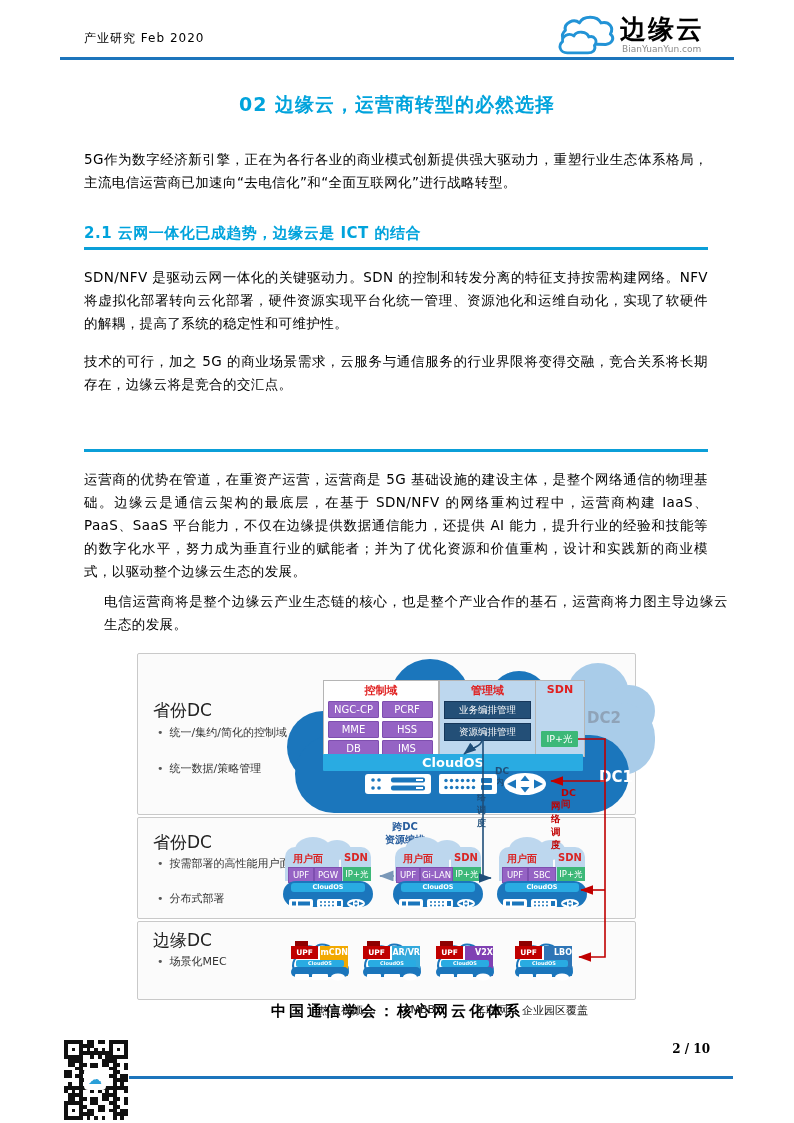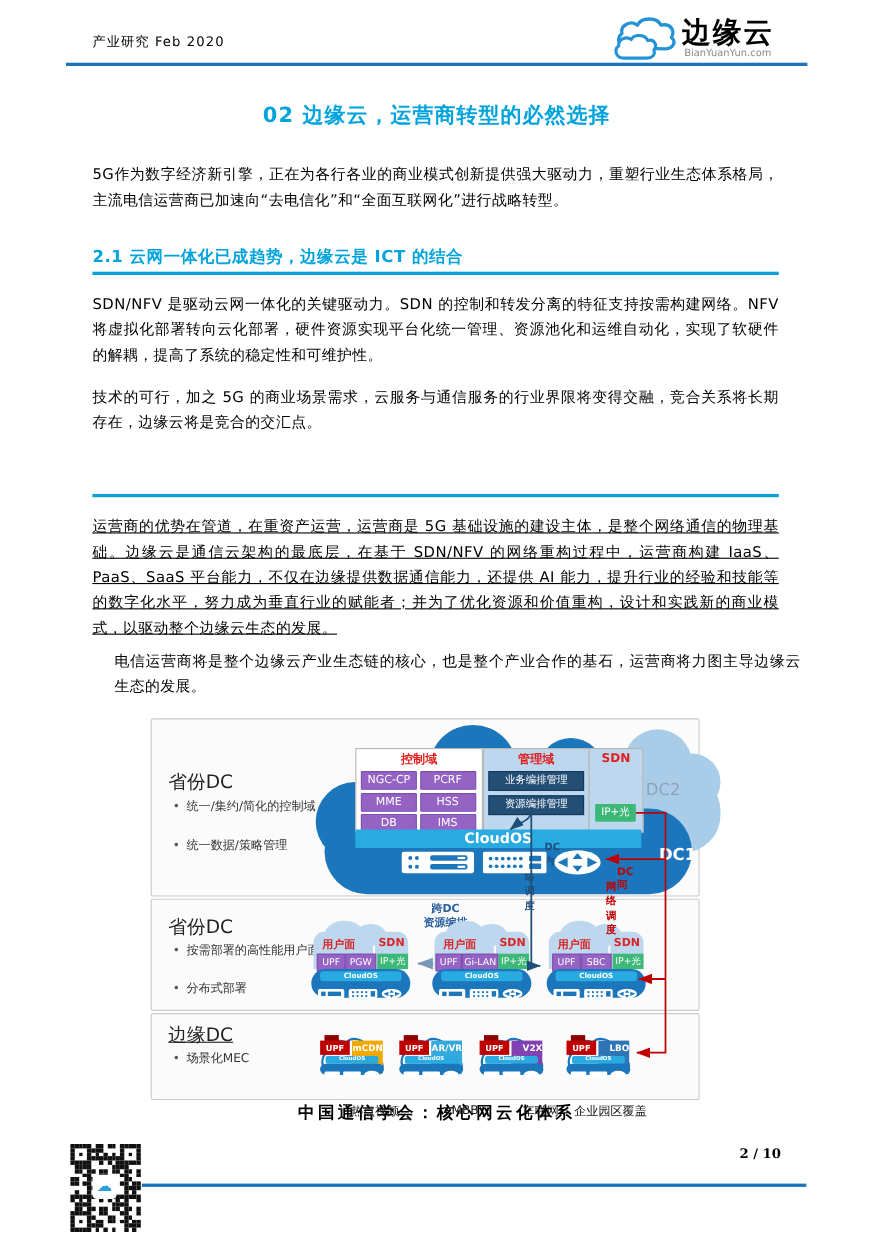--- a/index.html
+++ b/index.html
@@ -16,35 +16,35 @@
   .logo-domain{position:absolute;left:66px;top:32px;font-size:9px;color:#8a8a8a;}
 
   
   .doc-title{left:0;top:92px;width:794px;text-align:center;font-size:19px;font-weight:bold;color:#00A3DC;letter-spacing:1px;}
   .para{left:84px;width:624px;font-size:13.5px;line-height:23px;text-align:justify;letter-spacing:0.4px;}
   .p-intro{top:148px;}
   .h2{left:84px;width:624px;font-size:15px;font-weight:bold;color:#00A3DC;letter-spacing:0.5px;}
   .h21{top:224px;} .h21-rule{left:84px;top:247px;width:624px;height:3px;background:#0B9FD8;}
   .p21a{top:266px;} .p21b{top:350px;}
   .h22{top:426px;} .h22-rule{left:84px;top:449px;width:624px;height:3px;background:#0B9FD8;}
-  .p22a{top:468px;text-decoration:underline;} .p22b{top:590px;margin-left:20px;}
+  .p22a{top:468px;} .p22b{top:590px;margin-left:20px;}
 
   
   .figure{left:137px;top:653px;width:500px;height:346px;}
   .panel{position:absolute;left:0;width:497px;background:#FBFBFB;border:1px solid #C9C9C9;border-radius:2px;}
   .panel1{top:0;height:160px;} .panel2{top:164px;height:100px;} .panel3{top:268px;height:77px;}
   .dc-label{position:absolute;font-size:17px;color:#222;text-align:center;}
   .bullet{position:absolute;font-size:11px;line-height:15px;color:#333;}
   .bullet:before{content:"•";margin-right:6px;color:#555;}
 
   
   .dc2-c{position:absolute;background:#A9CCE9;border-radius:50%;z-index:1;}
   .dc1-c{position:absolute;background:#1B76BC;border-radius:50%;z-index:2;}
   .dc1-body{position:absolute;left:158px;top:82px;width:334px;height:78px;background:#1B76BC;border-radius:40px;z-index:2;}
-  .dc2-label{position:absolute;left:450px;top:56px;font-size:15px;font-weight:normal;color:#8FA3B8;z-index:3;}
+  .dc2-label{position:absolute;left:450px;top:56px;font-size:15px;font-weight:bold;color:#8FA3B8;z-index:3;}
   .dc1-label{position:absolute;left:462px;top:115px;font-size:15px;font-weight:bold;color:#fff;z-index:3;}
 
   .dom-panel{position:absolute;top:27px;height:75px;z-index:3;border:1px solid #B5B5B5;}
   .dom-ctrl{left:186px;width:114px;background:#fff;}
   .dom-mgmt{left:302px;width:95px;background:#BDD7EE;}
   .dom-sdn{left:398px;width:48px;background:#BDD7EE;}
   .dom-title{position:absolute;left:0;top:2px;width:100%;text-align:center;font-size:11px;font-weight:bold;color:#E02020;}
   .ctrl-grid{position:absolute;left:4px;top:20px;width:106px;display:grid;grid-template-columns:51px 51px;gap:2.5px;}
   .pbox{height:15px;background:#9563C4;border:1px solid #7E4FAF;color:#fff;font-size:10px;line-height:15px;text-align:center;border-radius:1px;}
   .nbox{position:absolute;left:4px;width:85px;height:16px;background:#234F77;border:1px solid #16375A;color:#fff;font-size:9.5px;line-height:16px;text-align:center;}
@@ -340,21 +340,21 @@
                 <path d="M59.5,4.5 L64,2.5 V6.5 Z"></path>
                 <path d="M74.5,4.5 L70,2.5 V6.5 Z"></path>
                 <path d="M67,1 L69,3.5 H65 Z"></path>
                 <path d="M67,8 L65,5.5 H69 Z"></path>
               </g>
             </svg>
         </span>
       </div>
     </div>
 
-    <div class="dc-label" style="left:16px;top:276px;text-decoration:underline;">边缘DC</div>
+    <div class="dc-label" style="left:16px;top:276px;">边缘DC</div>
     <div class="bullet" style="left:20px;top:301px;width:140px;">场景化MEC</div>
 
     <div class="ecloud" style="left:152px;">
       <svg width="62" height="42" style="position:absolute;left:0;top:0;">
         <path d="M10 40 H52 C59 40 61 31 56 28 C60 20 52 13 45 16 C42 8 30 6 26 12 C19 8 11 12 12 20 C4 20 1 32 8 36 Z" fill="#fff" stroke="#1B76BC" stroke-width="2"></path>
         </svg>
       <div class="ec-notch"></div>
       <div class="ec-red">UPF</div>
       <div class="ec-srv" style="background-color: rgb(242, 169, 0);">mCDN</div>
       <div class="ec-os">CloudOS</div>

